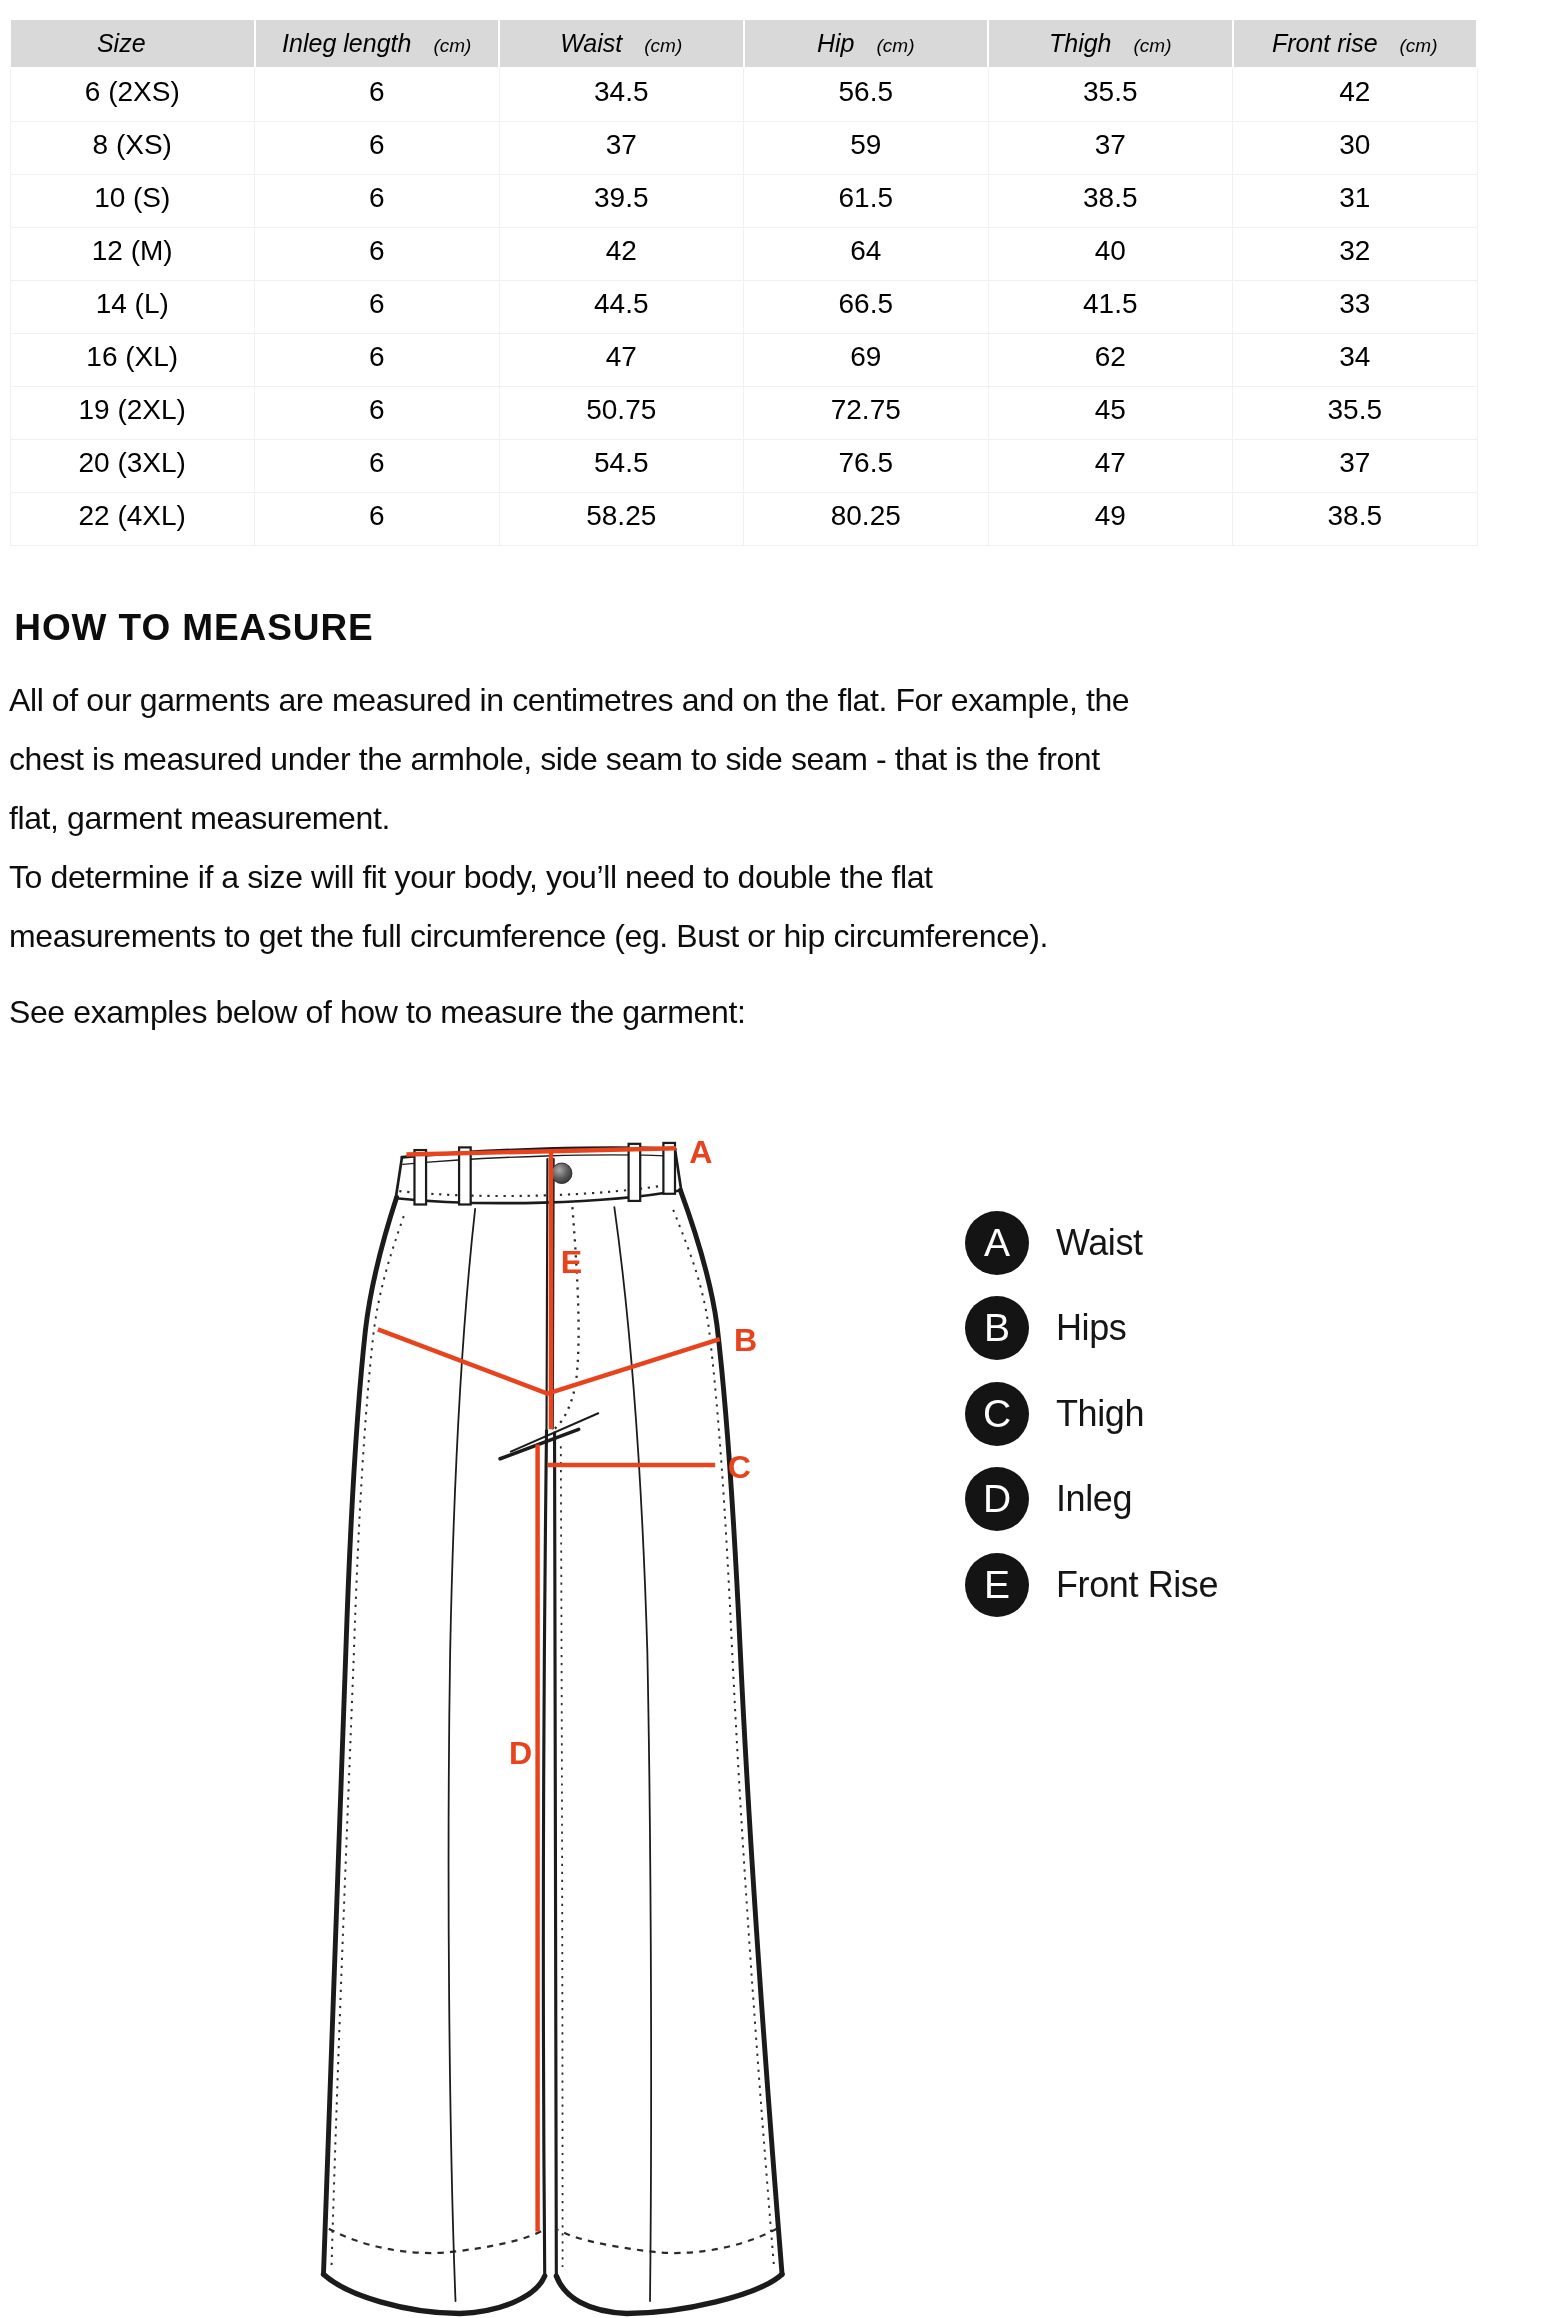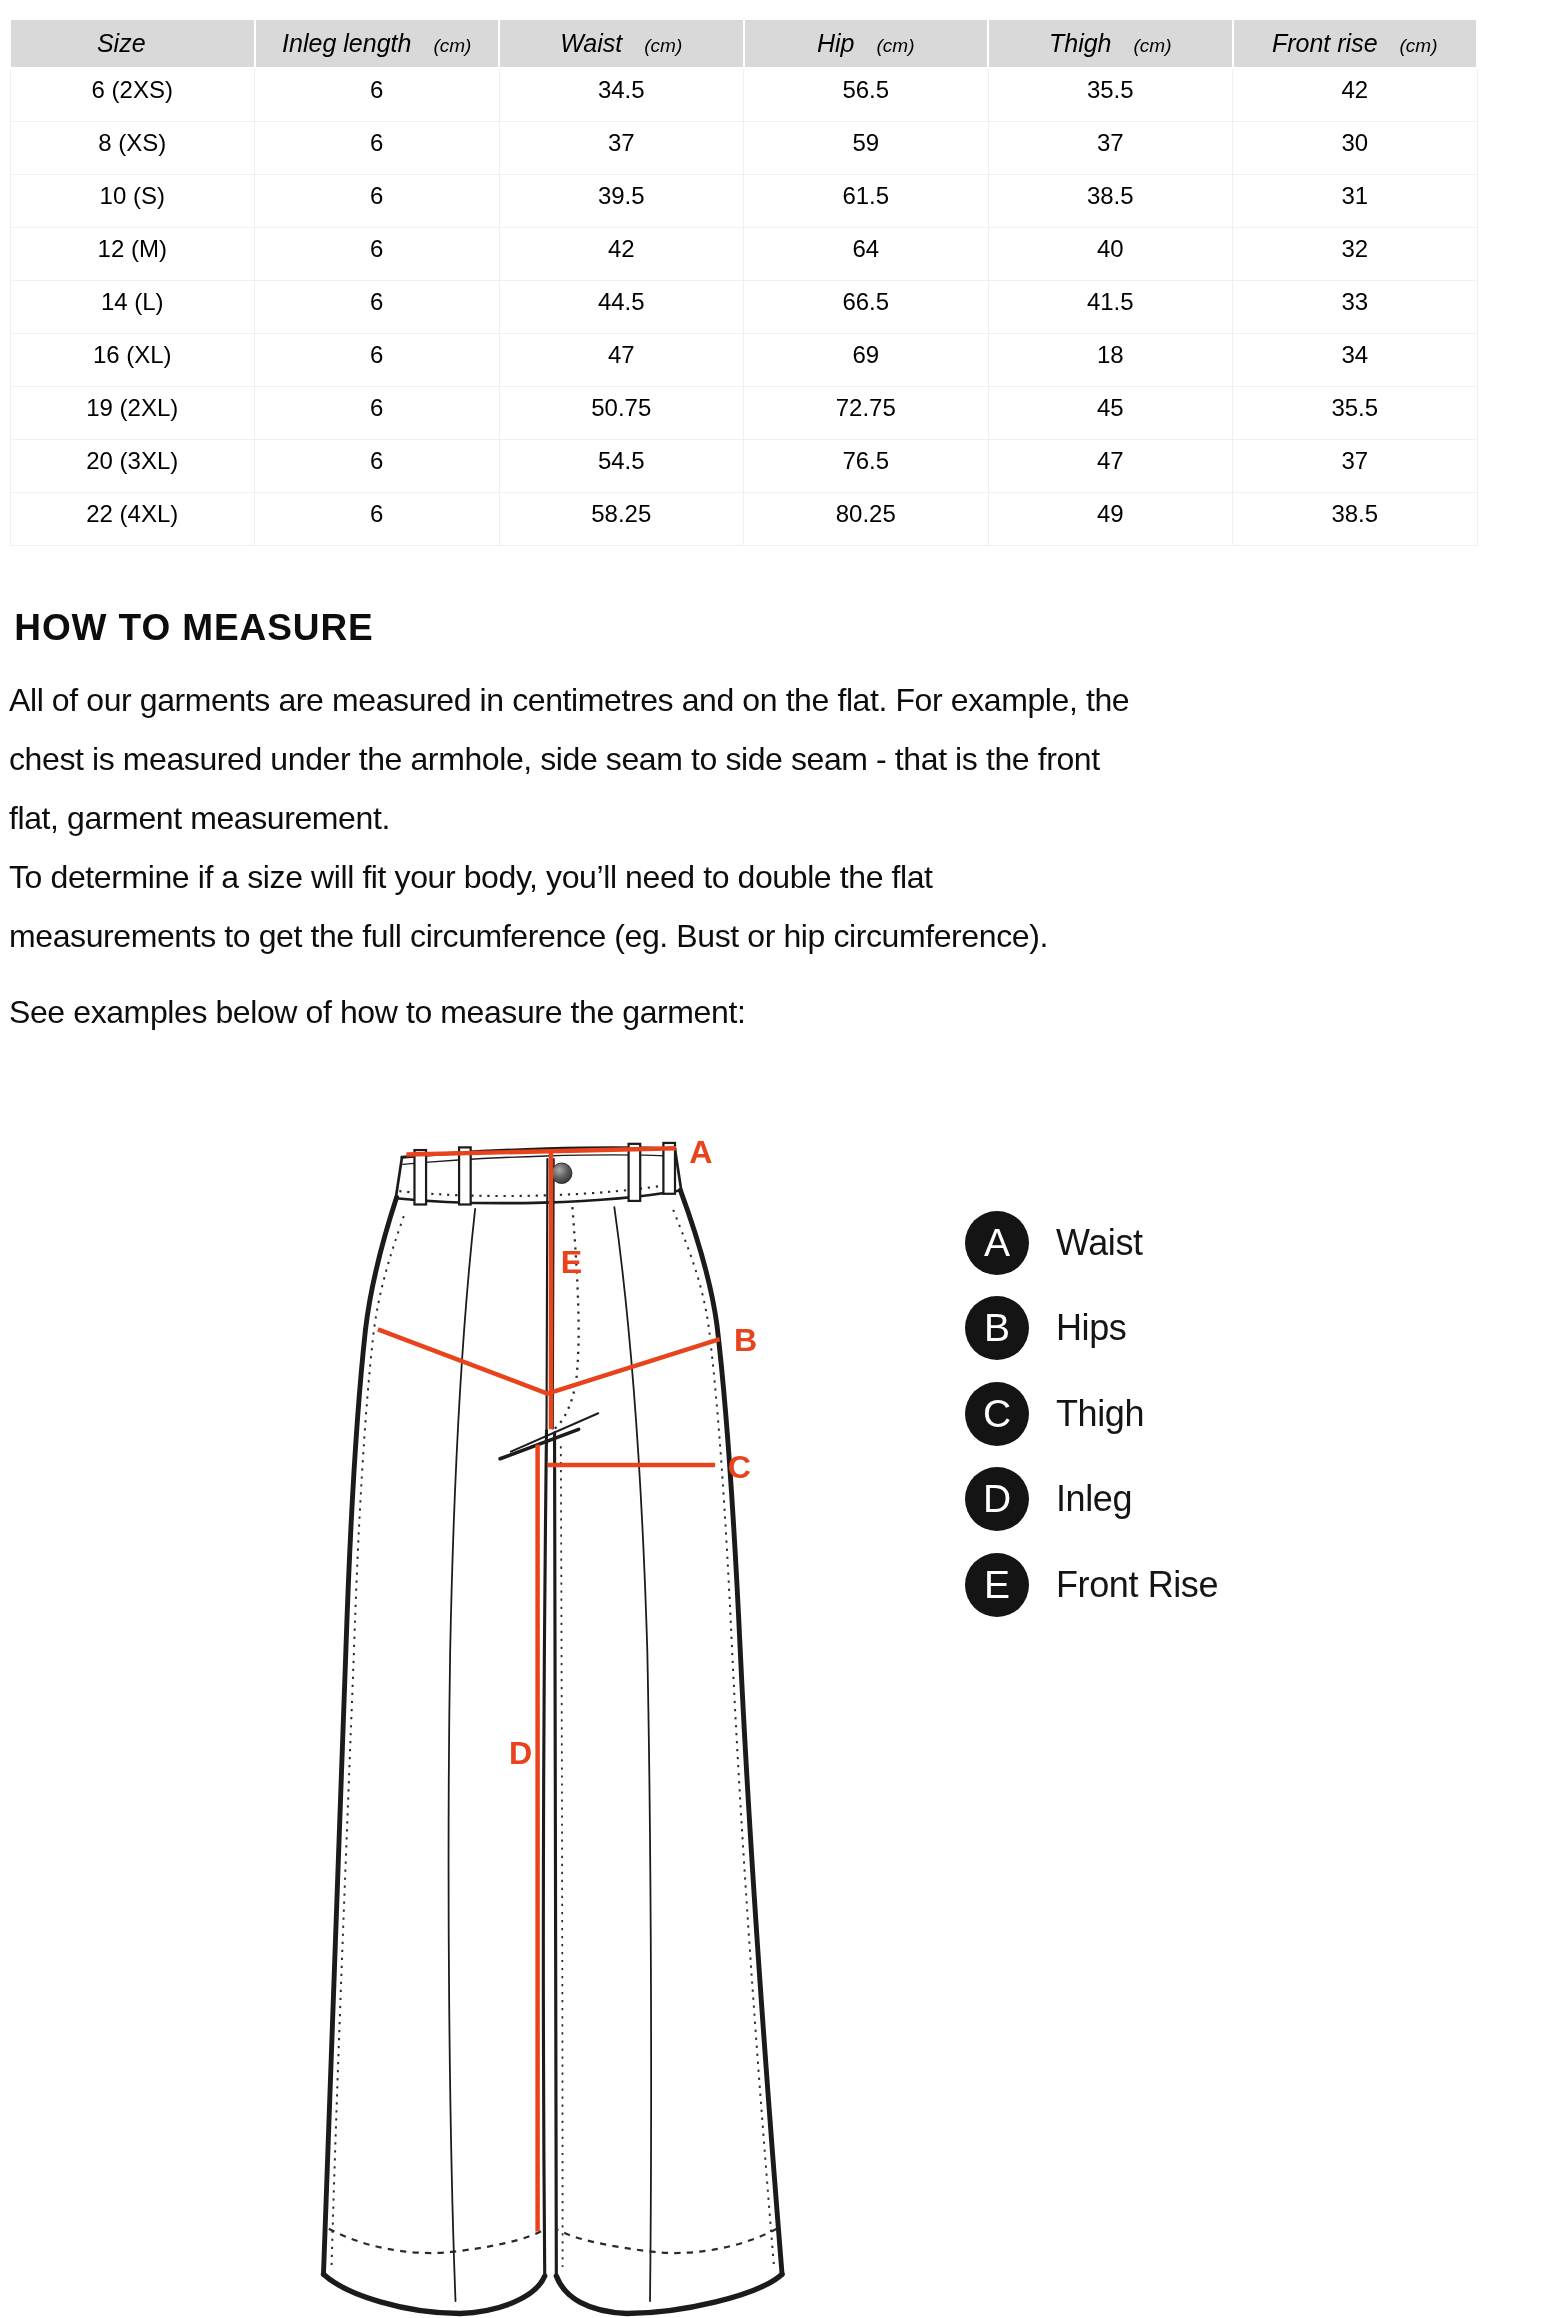--- a/index.html
+++ b/index.html
@@ -42,21 +42,21 @@
     font-size:19px;
     margin-left:22px;
   }
   table.size-table td{
     background:#fff;
     border:1.8px solid var(--cell-border);
     height:53px;
     padding-top:7.1px;
     vertical-align:top;
     text-align:center;
-    font-size:24px;
+    font-size:28px;
     color:#000;
   }
   
   .how-heading{
     position:absolute;left:14.3px;top:607px;
     font-size:37px;
     font-weight:700;
     letter-spacing:0.9px;
     color:#0d0d0d;
     white-space:nowrap;
@@ -168,21 +168,21 @@
           <td>44.5</td>
           <td>66.5</td>
           <td>41.5</td>
           <td>33</td>
         </tr>
         <tr>
           <td>16 (XL)</td>
           <td>6</td>
           <td>47</td>
           <td>69</td>
-          <td>18</td>
+          <td>62</td>
           <td>34</td>
         </tr>
         <tr>
           <td>19 (2XL)</td>
           <td>6</td>
           <td>50.75</td>
           <td>72.75</td>
           <td>45</td>
           <td>35.5</td>
         </tr>

